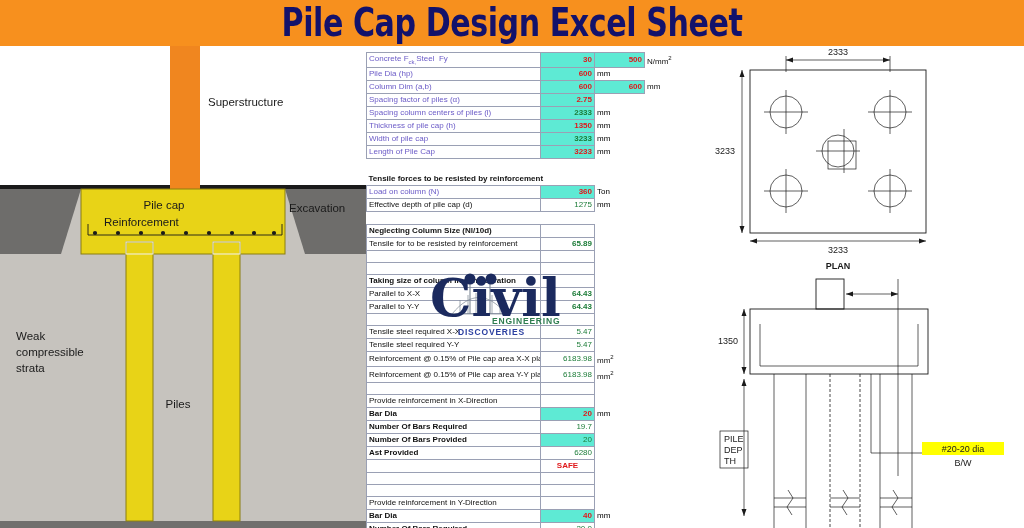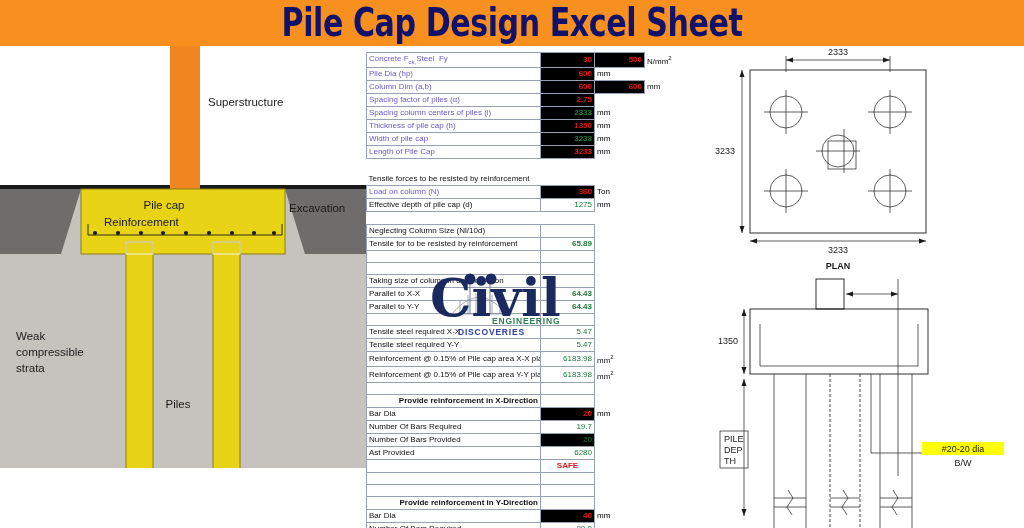--- a/index.html
+++ b/index.html
@@ -25,21 +25,21 @@
     color:#13126B;
     letter-spacing:-0.5px;
     transform:scaleX(0.86) scaleY(1.12);
     transform-origin:center;
     white-space:nowrap;
     line-height:1;
   }
 
   
   #illus {
-    position:absolute; left:0; top:46px; width:366px; height:422px;
+    position:absolute; left:0; top:46px; width:366px; height:482px;
     background:#ffffff; overflow:hidden;
   }
   #illus-svg { display:block; }
   .il-txt {
     font-family:"Liberation Sans", sans-serif;
     font-size:11.5px; fill:#1a1a1a;
   }
 
   
   #sheet {
@@ -71,24 +71,24 @@
   .bx-r { border-right:1px solid #9aa0b4; }
   .bx-t { border-top:1px solid #9aa0b4; }
   .bx-b { border-bottom:1px solid #9aa0b4; }
 
   .lbl-p { color:#6B5BC7; }
   .lbl-k { color:#111111;margin-left:48px; }
   .num   { text-align:right; font-weight:bold; }
   .num-r { color:#E0191B; }
   .num-g { color:#1C7C38; }
   .num-plain { text-align:right; color:#1C7C38; font-weight:normal;}
-  .fill  { background:#000000; }
+  .fill  { background:#5eead4; }
   .unit  { color:#111; text-align:left; font-size:8px; }
-  .hdr   { font-weight:normal; color:#111; }
-  .hdr-c { font-weight:bold; color:#111; text-align:right; }
+  .hdr   { font-weight:bold; color:#111; }
+  .hdr-c { font-weight:normal; color:#111; text-align:left; }
   .safe  { color:#E0191B; font-weight:bold; text-align:center; }
   sub { font-size:6px; }
   sup { font-size:6px; }
 
   
   #wm {
     position:absolute; left:430px; top:262px;
     width:160px; height:76px;
     pointer-events:none;
   }

